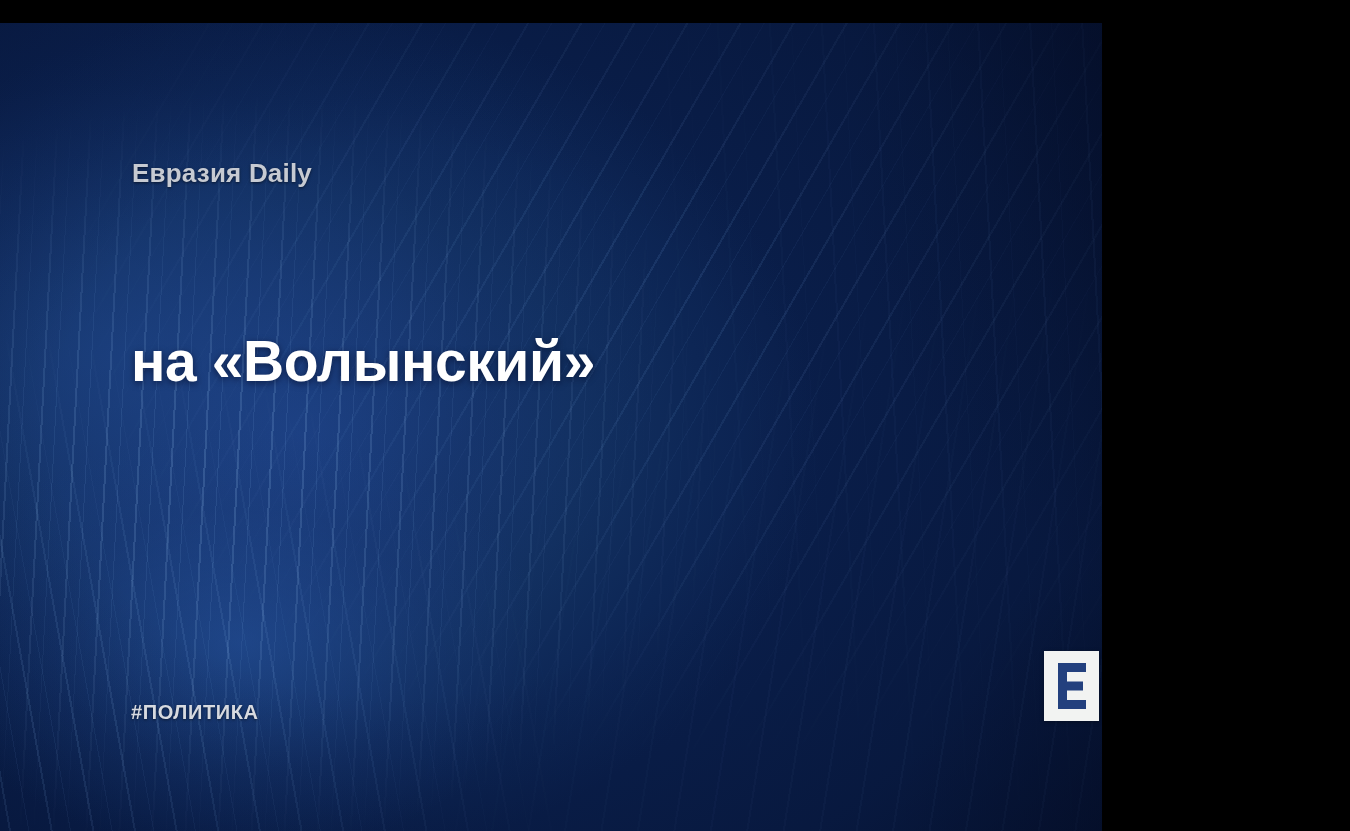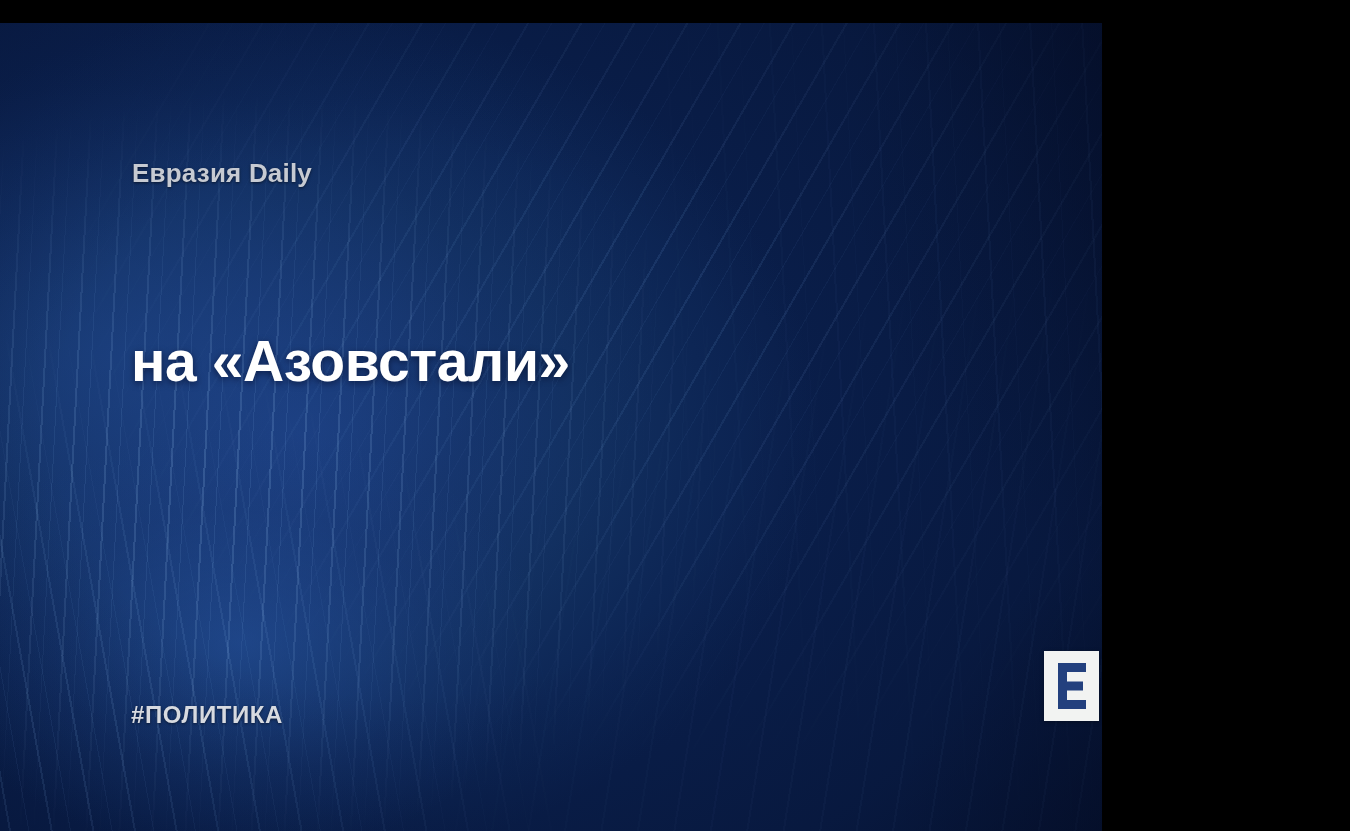--- a/index.html
+++ b/index.html
@@ -151,21 +151,21 @@
     color: #ffffff;
     letter-spacing: -0.4px;
     text-shadow: 0 2px 7px rgba(0,6,30,.55);
   }
   .headline .hl-line { display: block; white-space: nowrap; }
 
   .tag {
     position: absolute;
     left: 131px;
     top: 678px;
-    font-size: 24px;
+    font-size: 20px;
     font-weight: bold;
     letter-spacing: .6px;
     color: #d7dae0;
     text-shadow: 0 1px 3px rgba(0,0,0,.5);
     white-space: nowrap;
   }
 
   
   .logo {
     position: absolute;
@@ -195,21 +195,21 @@
   <div class="streaks s3"></div>
   <div class="streaks s4"></div>
   <div class="streaks s5"></div>
   <div class="vignette"></div>
 
   <div class="content">
 
     <div class="brand">Евразия Daily</div>
 
     <h1 class="headline">
-      <span class="hl-line">на «Азовстали»</span>
+      <span class="hl-line">на «Волынский»</span>
     </h1>
 
     <div class="tag">#ПОЛИТИКА</div>
 
     <div class="logo">
 
       <div class="logo-tile">
         <svg viewBox="0 0 55 70">
           <path d="M14 12 H42 V21 H23 V30.5 H39 V39.5 H23 V49 H42 V58 H14 Z" fill="#23407e"></path>
         </svg>

